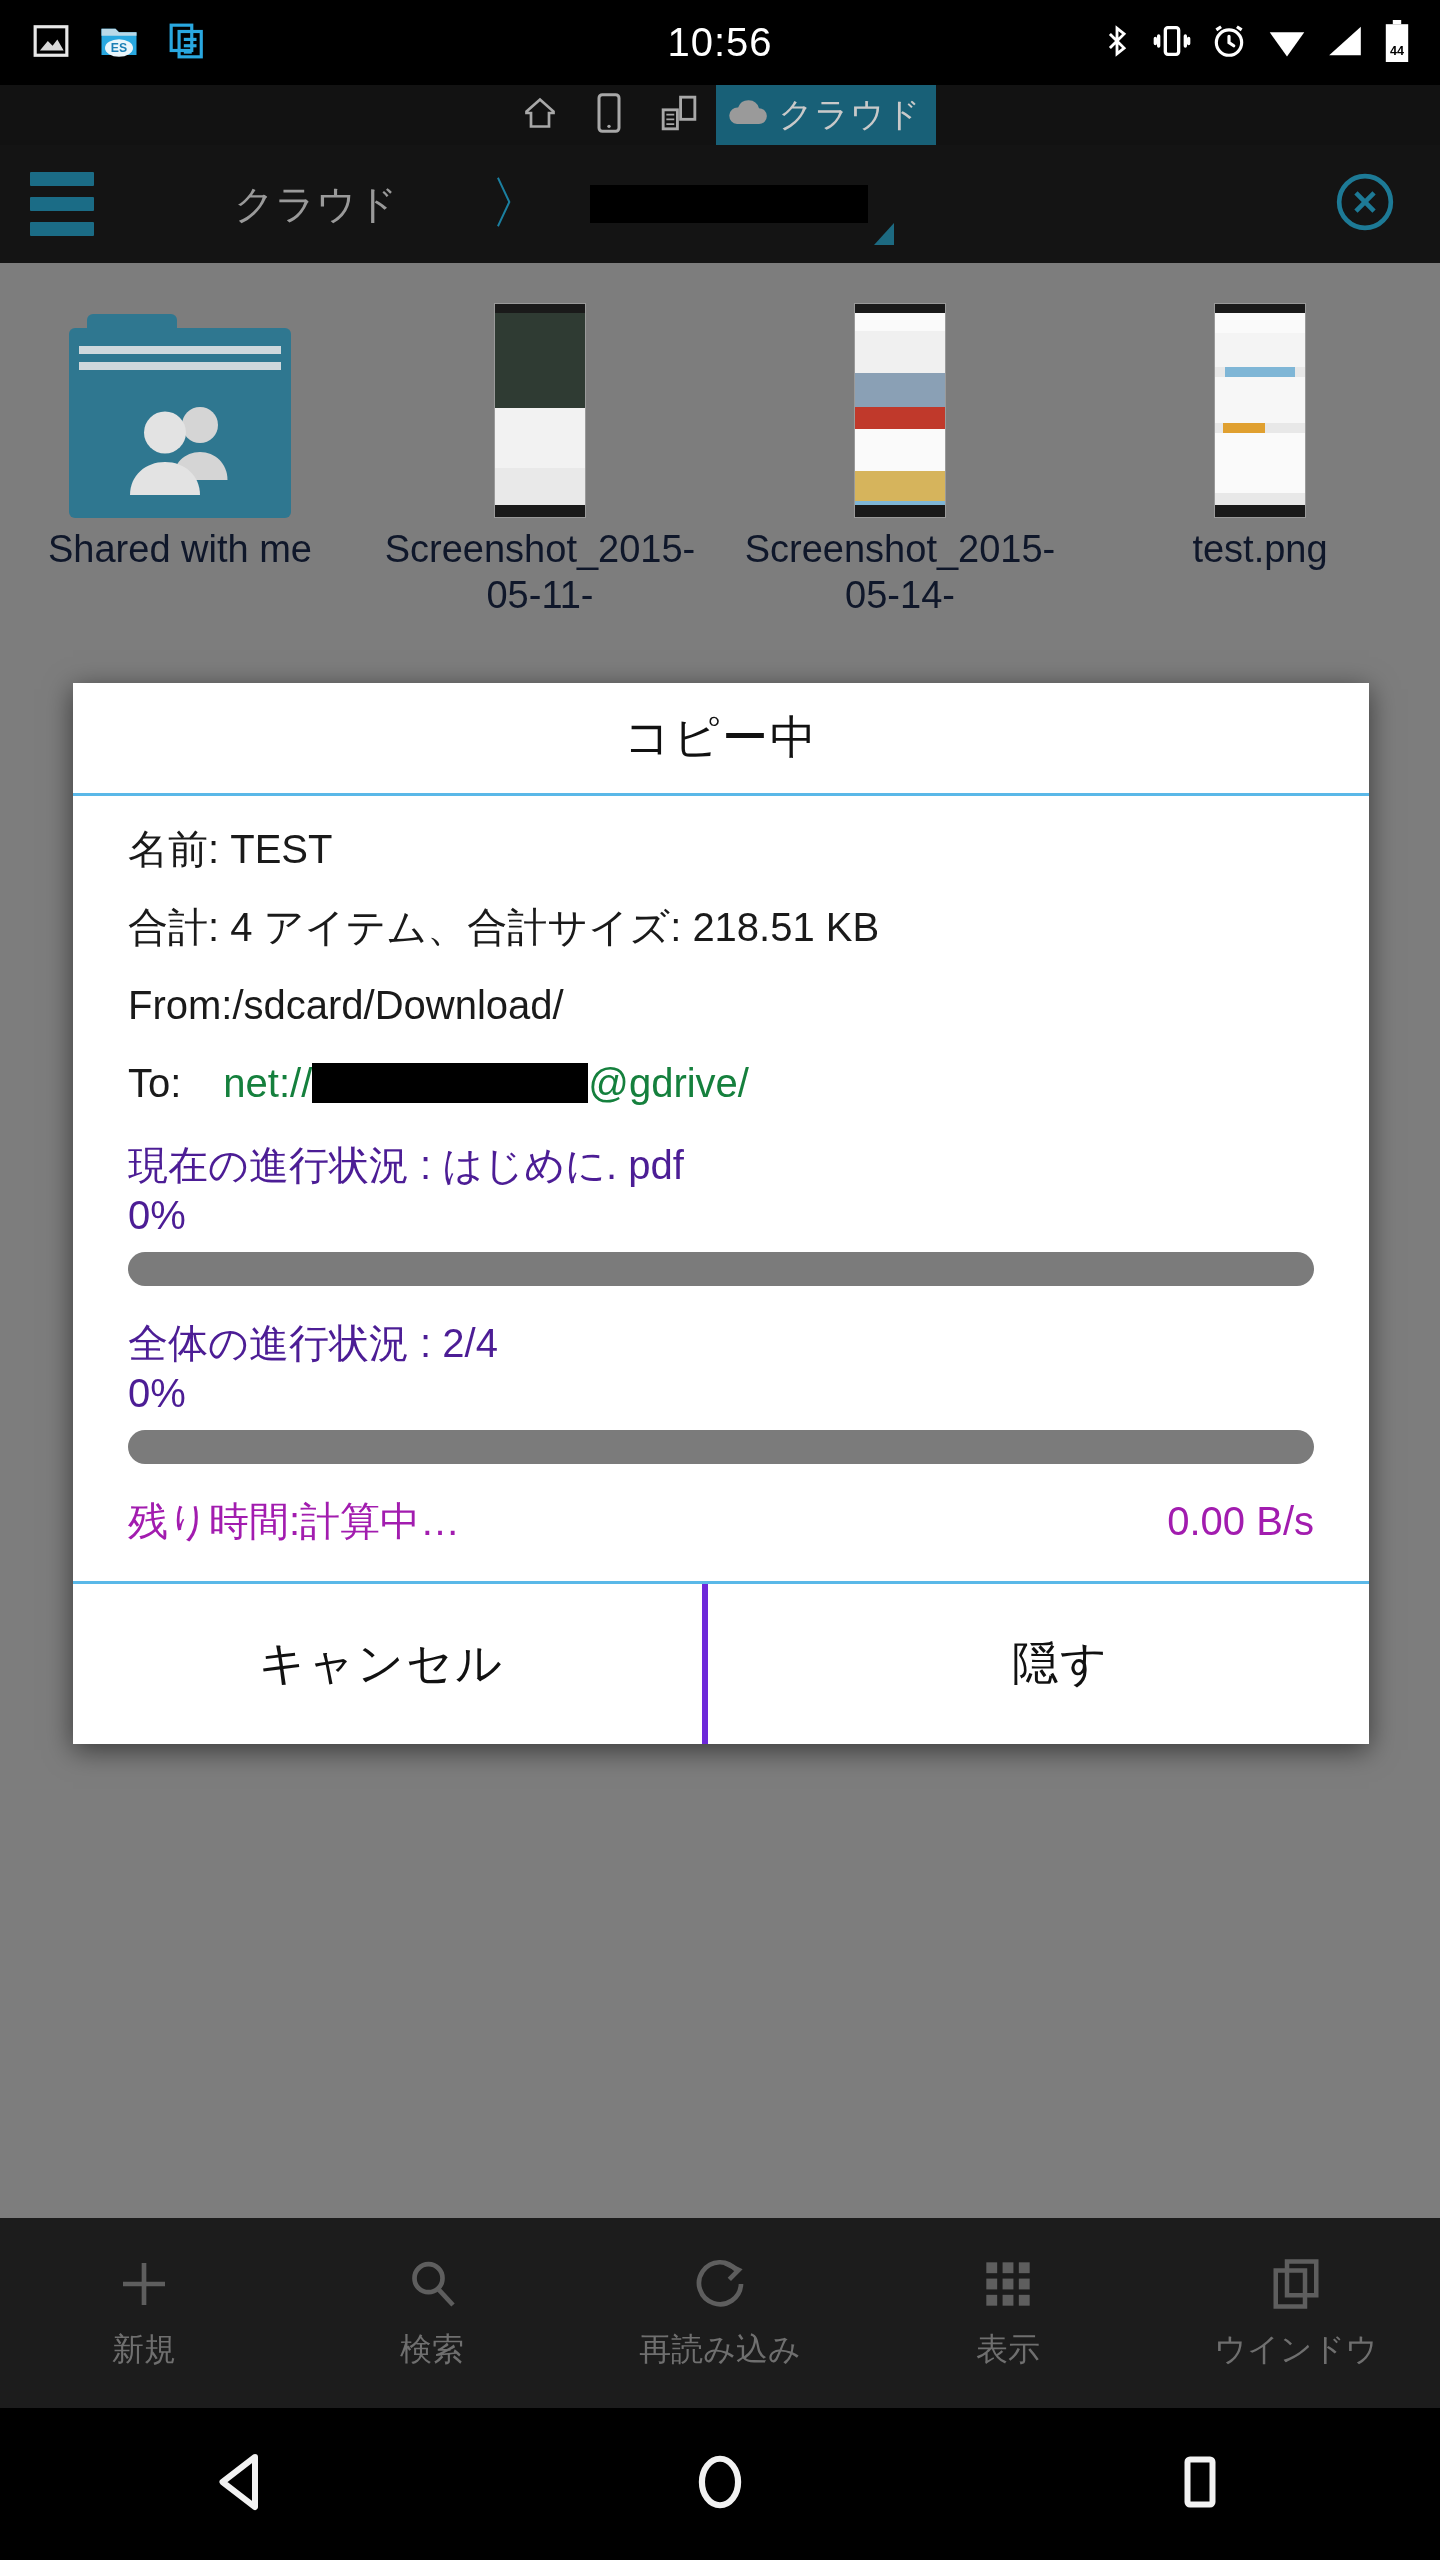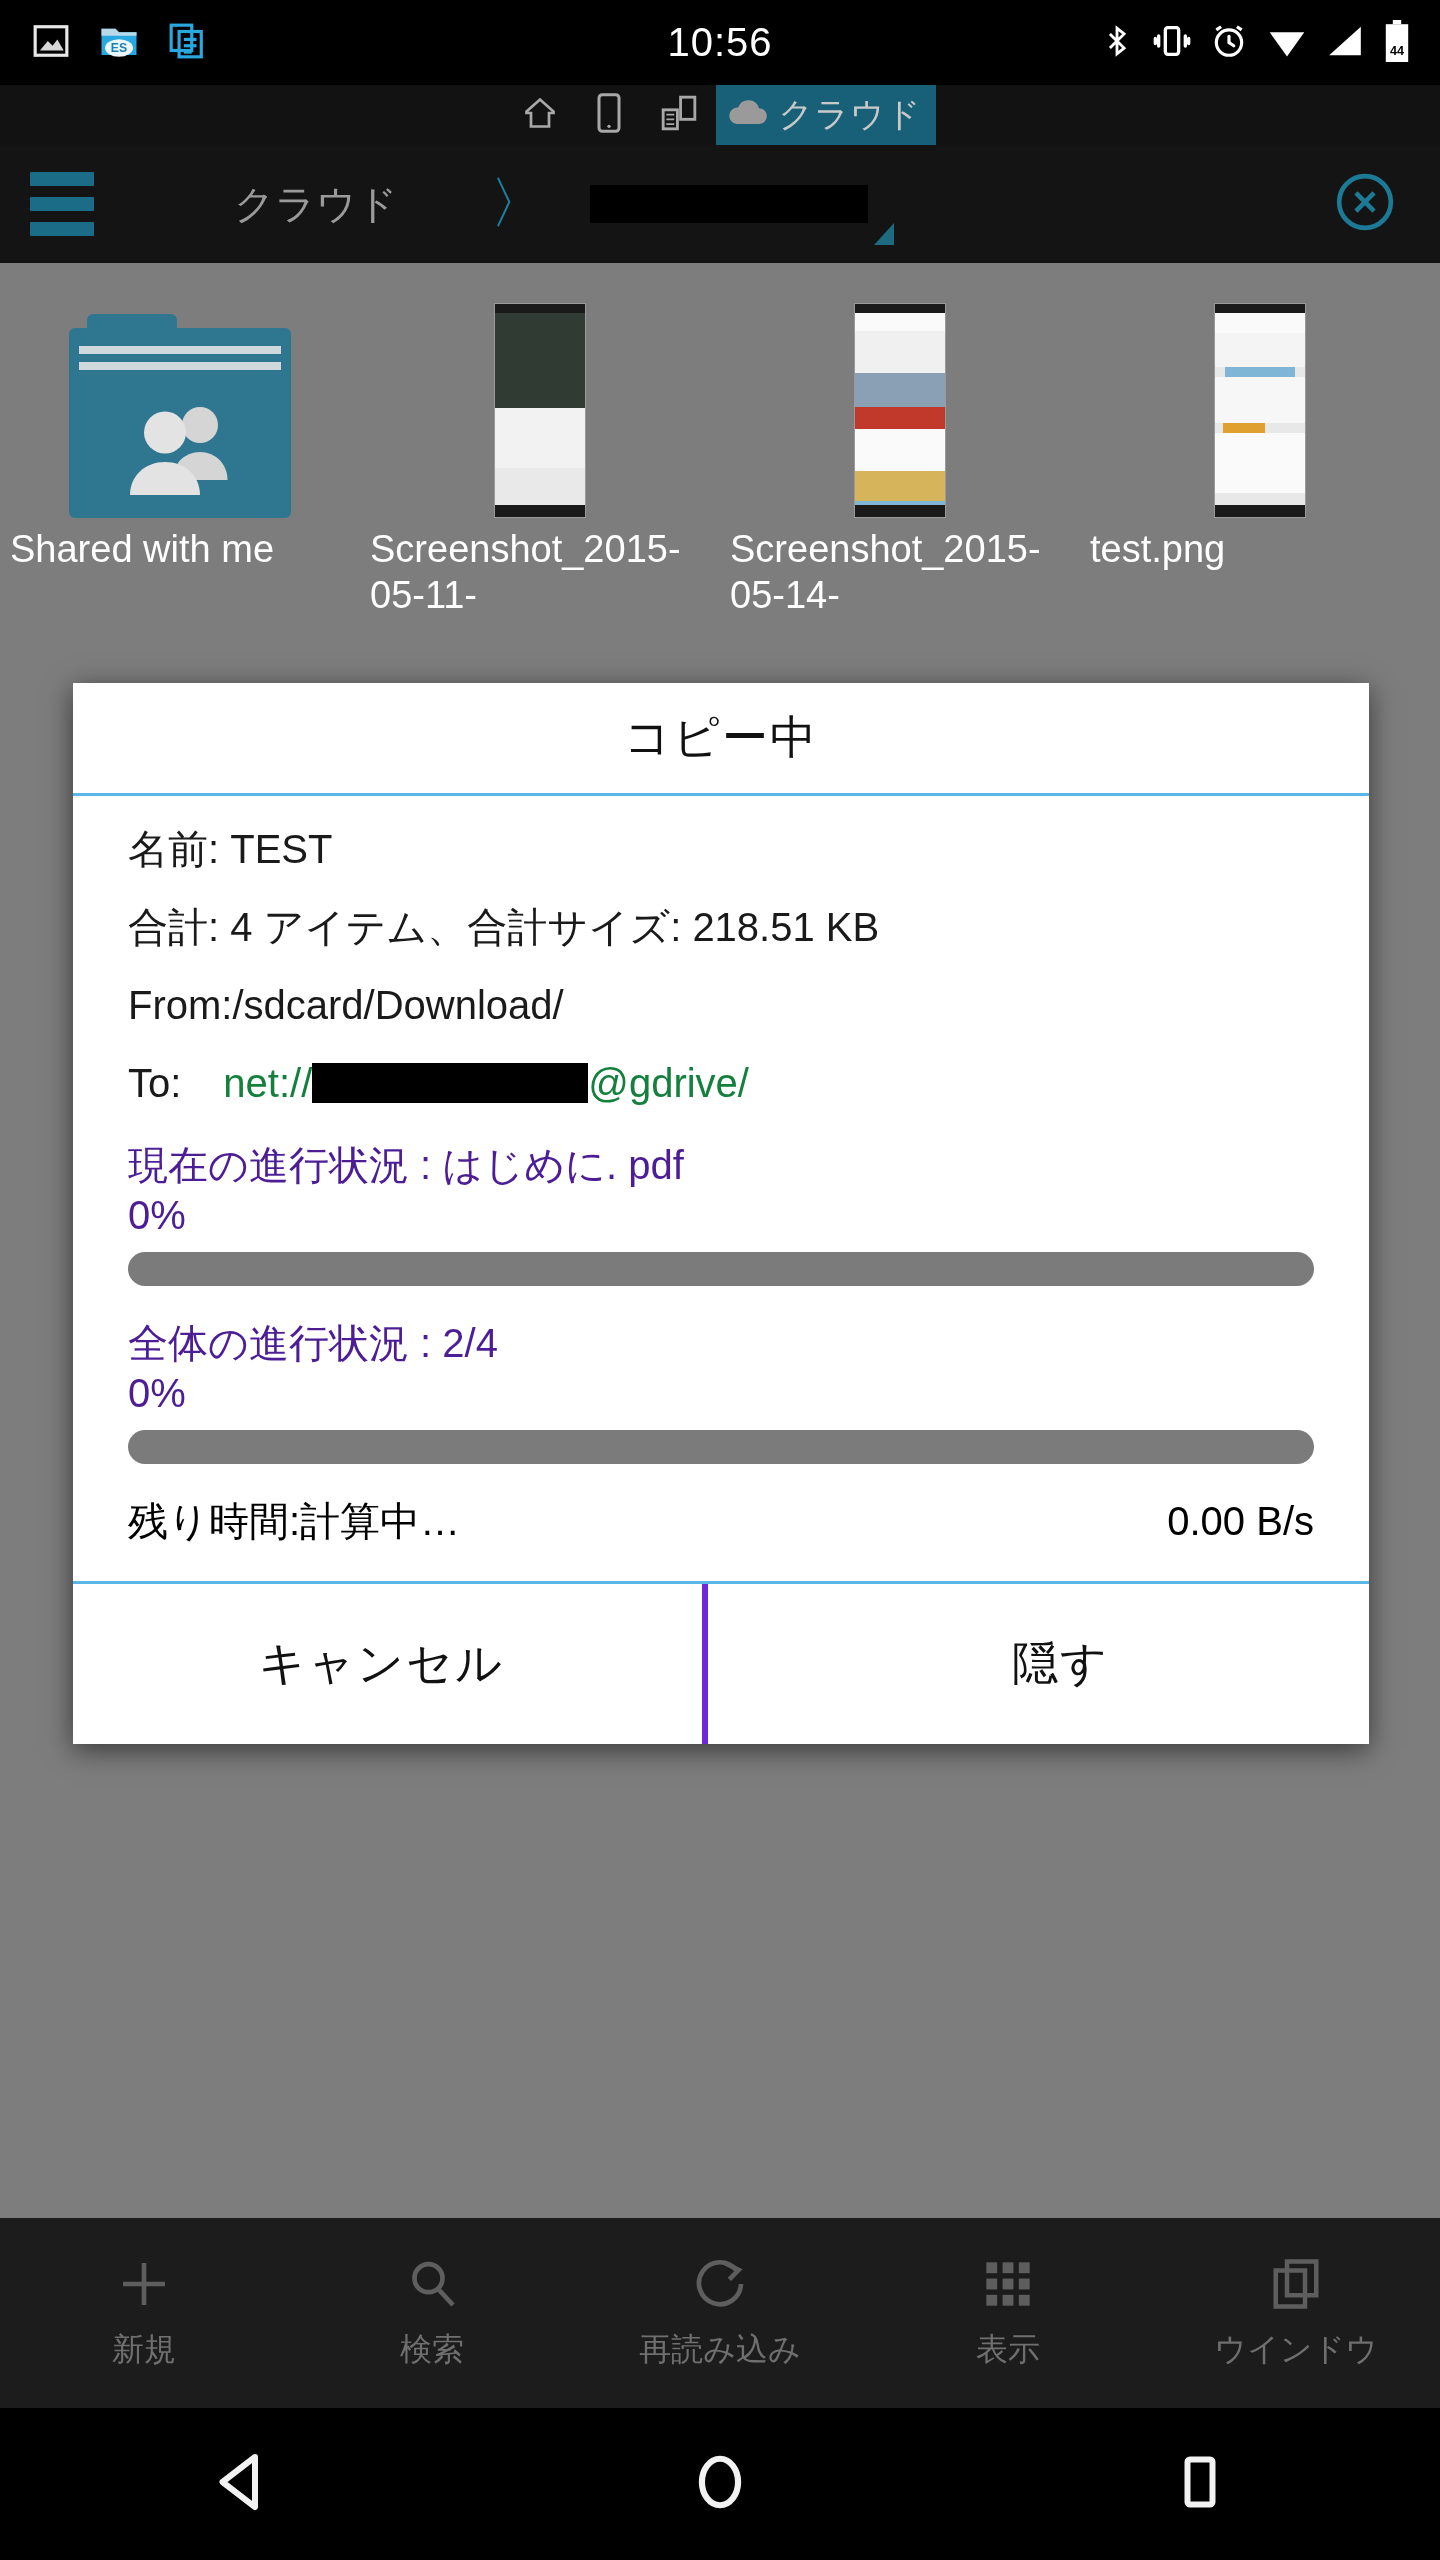--- a/index.html
+++ b/index.html
@@ -69,21 +69,21 @@
   .folder-stripe { position: absolute; top: 18px; left: 10px; right: 10px; height: 8px; background: #cfd8dc; }
   .folder-stripe2 { position: absolute; top: 34px; left: 10px; right: 10px; height: 8px; background: #cfd8dc; }
   .people { position: absolute; left: 0; right: 0; bottom: 18px; display: flex; justify-content: center; }
   .thumb-shot {
     width: 92px; height: 215px; background: #e8e8e8; position: relative; overflow: hidden;
     border: 1px solid #9a9a9a;
   }
   .thumb-shot .sb { height: 9px; background: #1a1a1a; }
   .thumb-shot .nav { position: absolute; bottom: 0; left: 0; right: 0; height: 12px; background: #1a1a1a; }
   .file-label {
-    color: #ffffff; font-size: 38px; line-height: 1.22;
+    color: #0f172a; font-size: 38px; text-align: center; line-height: 1.22;
     width: 340px; margin-top: 8px; word-break: break-word;
   }
   #copy-dialog {
     position: absolute; left: 73px; top: 683px; width: 1296px;
     background: #fff; box-shadow: 0 6px 26px rgba(0,0,0,.55);
   }
   .dlg-title {
     height: 110px; display: flex; align-items: center; justify-content: center;
     font-size: 46px; color: #111; letter-spacing: 2px;
   }
@@ -102,21 +102,21 @@
     font-size: 40px; color: #4c1d95; margin-bottom: 14px; flex-direction: column;
   }
   .prog-pct { font-size: 40px; }
   .progress {
     height: 34px; background: #7b7b7b; border-radius: 17px; margin-bottom: 30px;
     position: relative; overflow: hidden;
   }
   .progress .fill { height: 100%; width: 0%; background: #5ab8e8; }
   .eta-row {
     display: flex; align-items: baseline; justify-content: space-between;
-    font-size: 40px; color: #000000; padding-bottom: 10px;
+    font-size: 40px; color: #a21caf; padding-bottom: 10px;
   }
   .dlg-actions { display: flex; border-top: 3px solid #5ab8e8; gap: 12px; }
   .dlg-btn {
     flex: 1; height: 160px; display: flex; align-items: center; justify-content: center;
     font-size: 46px; color: #111; background: #fff; letter-spacing: 2px;
   }
   .dlg-btn + .dlg-btn { border-left: 6px solid #6d28d9; padding-left: 44px; }
 
   
   .toolbar {

